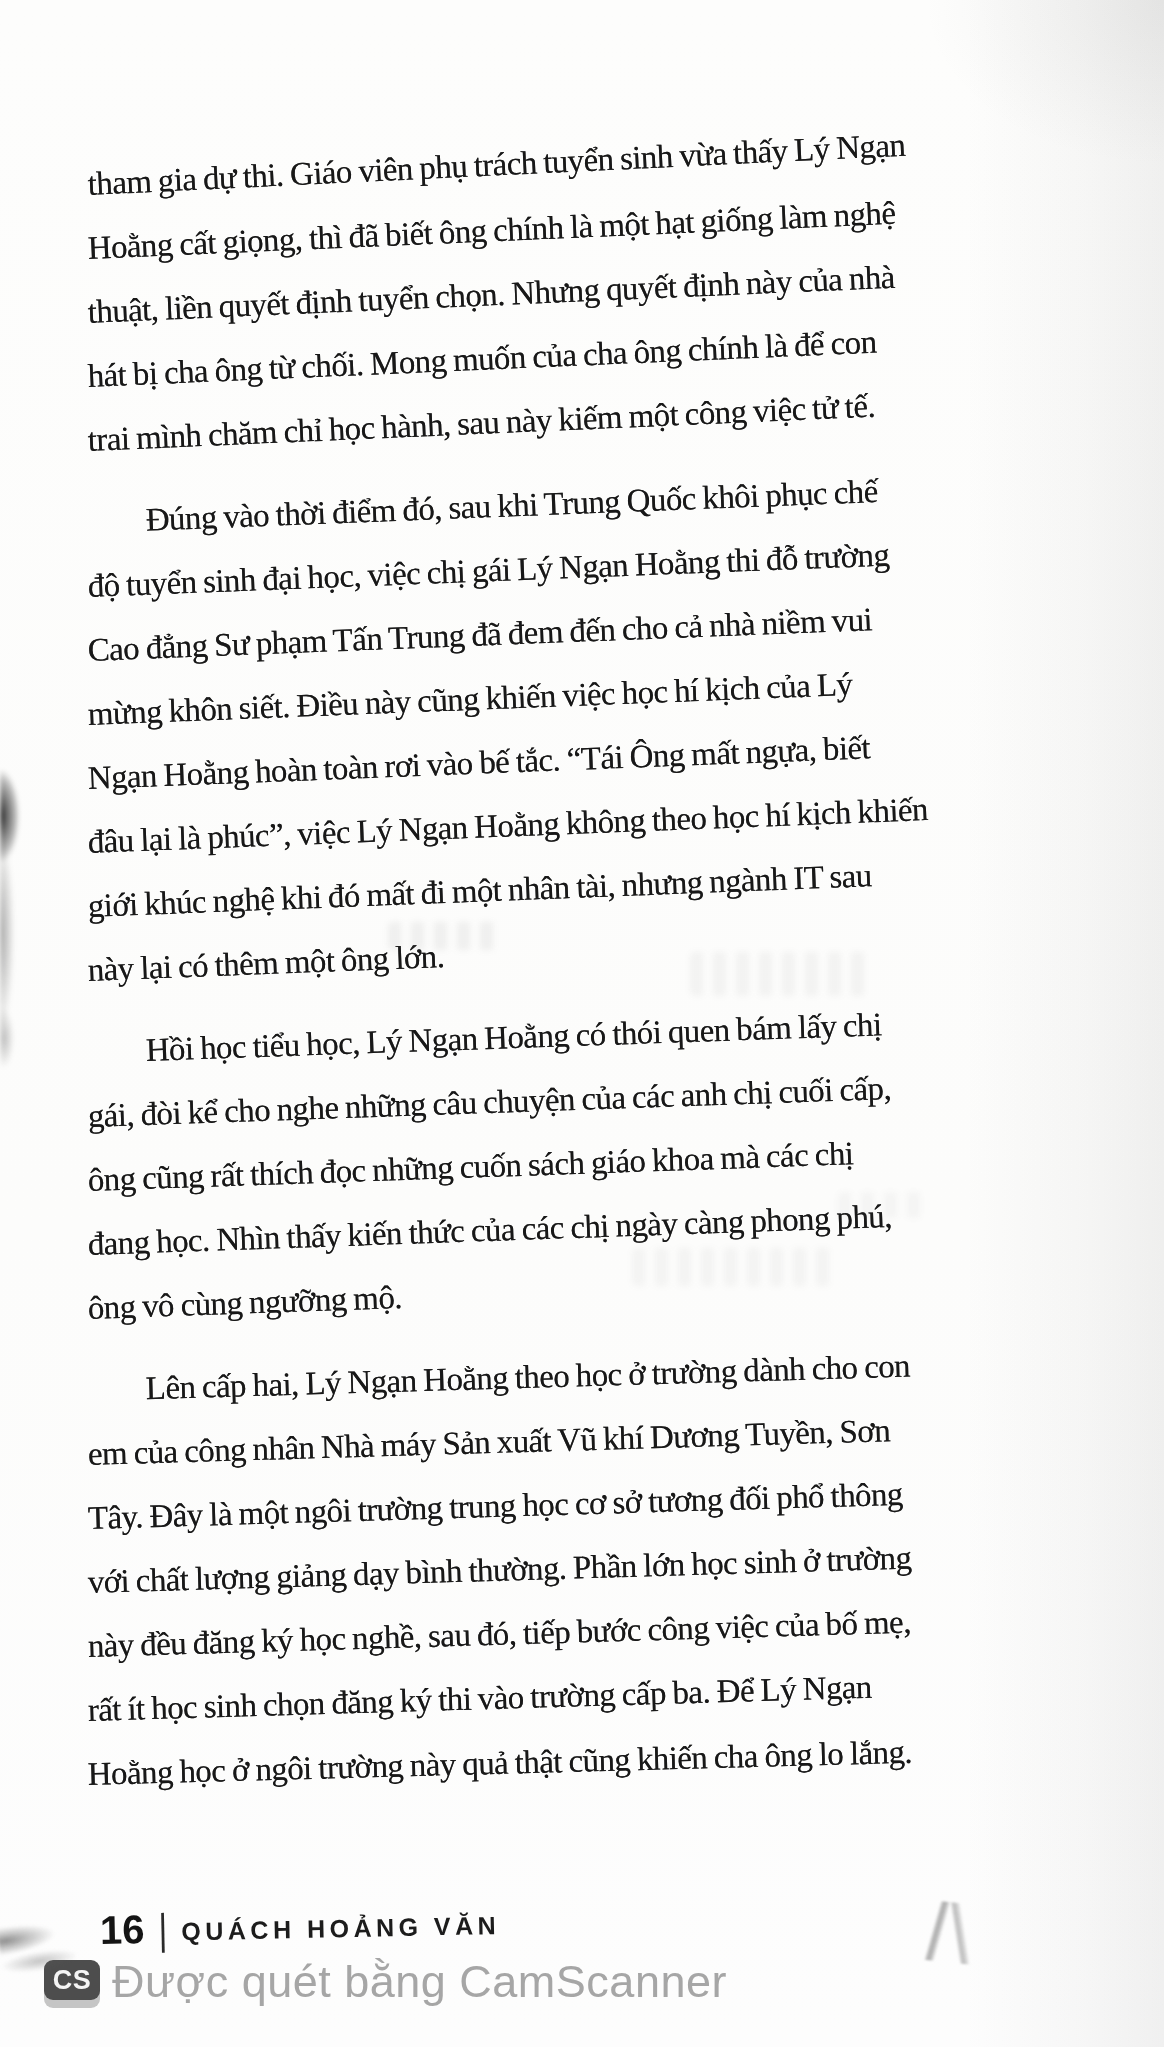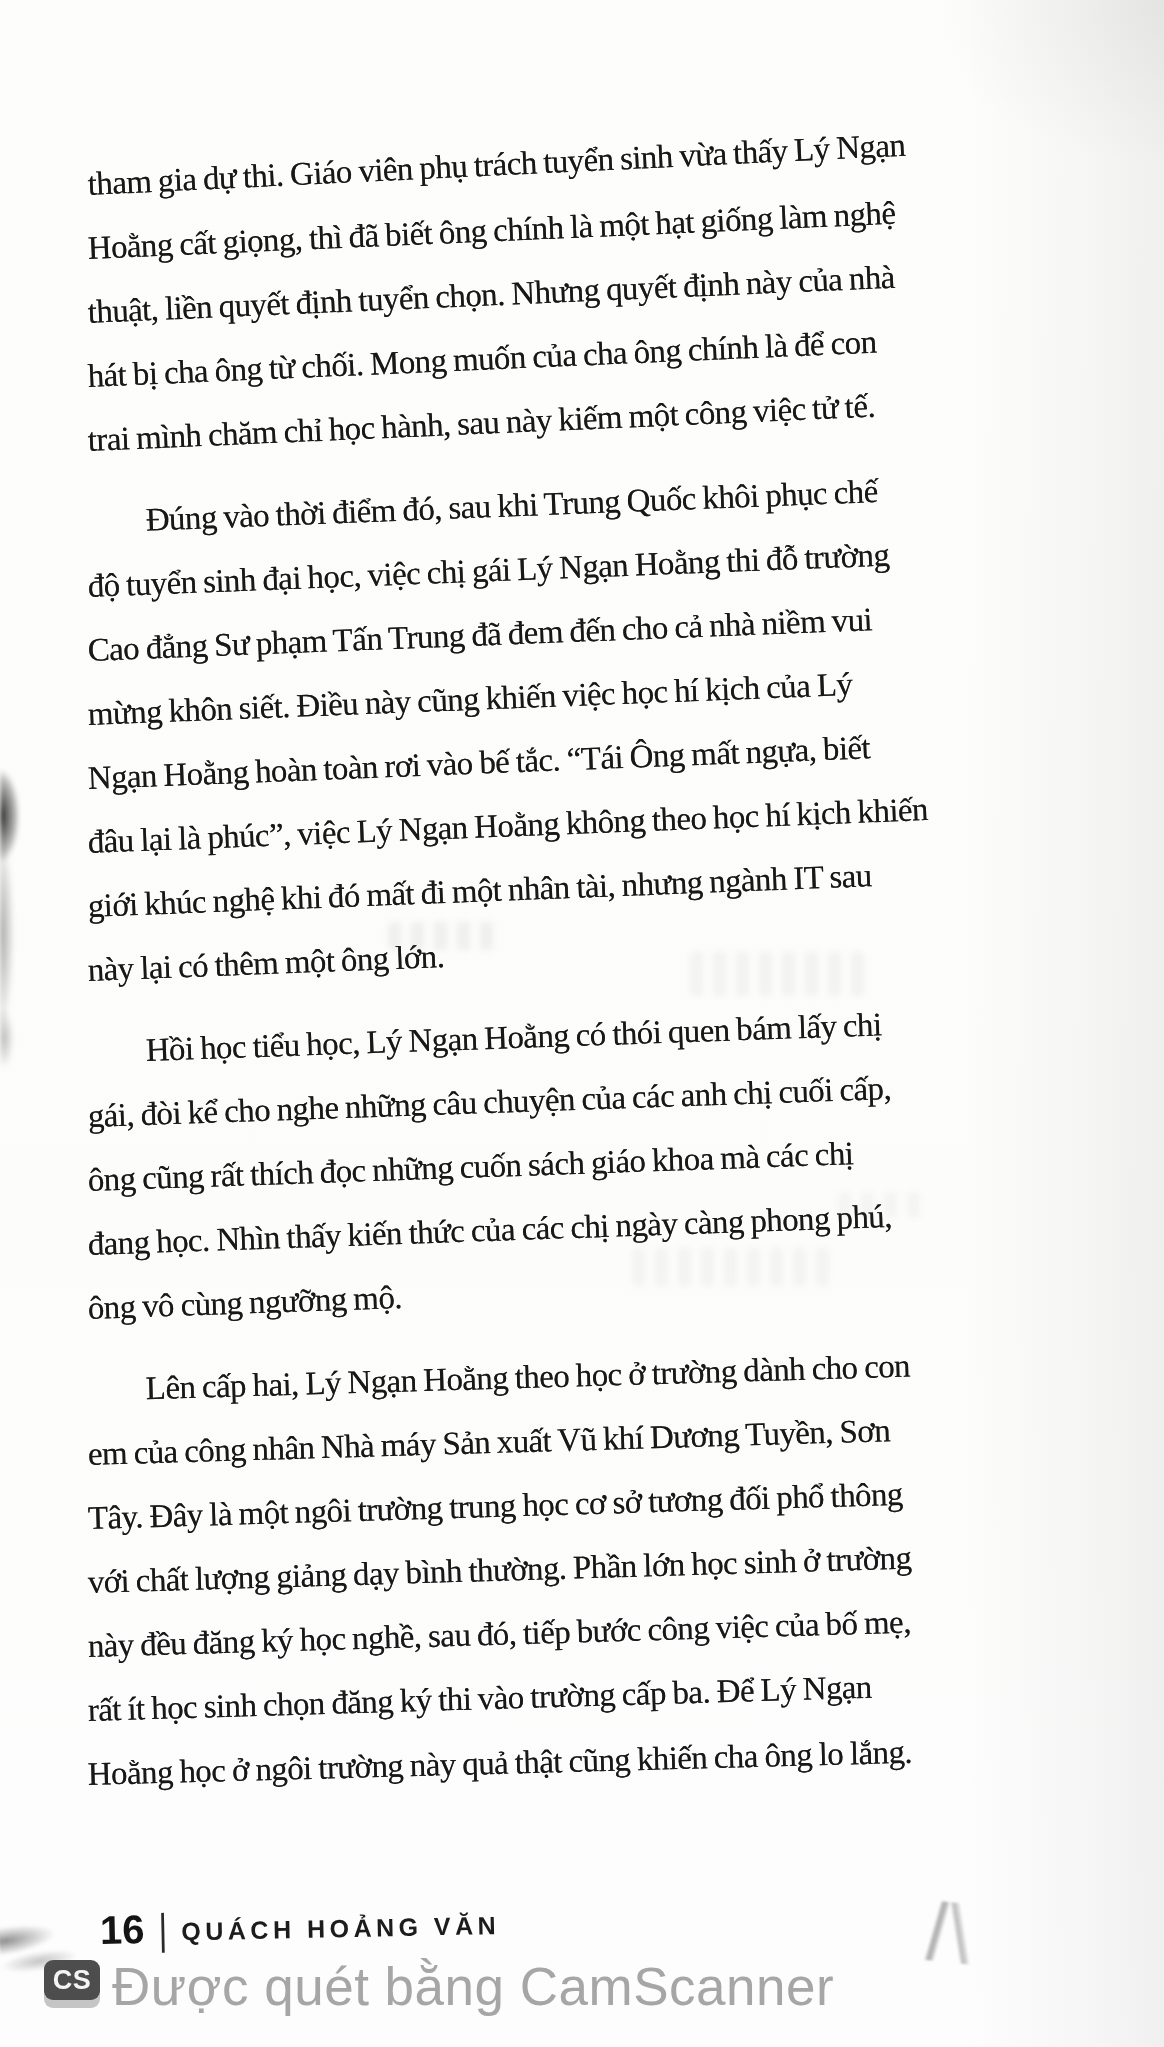--- a/index.html
+++ b/index.html
@@ -63,21 +63,21 @@
   .pgnum{font-size:40px;font-weight:700;letter-spacing:0;}
   .fdiv{font-size:34px;font-weight:300;color:#2a2a2a;transform:scaleY(1.25);}
   .running{font-size:25px;font-weight:600;letter-spacing:4.5px;color:#1c1c1c;padding-top:6px;}
 
   
   .watermark{position:absolute;left:0;top:0;width:100%;height:100%;pointer-events:none;}
   .cs-logo{position:absolute;left:44px;top:1960px;width:56px;height:40px;background:#4d4d4d;border-radius:9px;
     box-shadow:0 8px 0 0 #c5c5c5;display:flex;align-items:center;justify-content:center;}
   .cs-logo span{color:#f4f4f4;font-family:"Liberation Sans","DejaVu Sans",sans-serif;font-weight:700;font-size:27px;letter-spacing:.5px;}
   .wm-text{position:absolute;left:112px;top:1956px;font-family:"Liberation Sans","DejaVu Sans",sans-serif;
-    font-size:53px;color:#a6a6a6;letter-spacing:.5px;white-space:nowrap;}
+    font-size:45px;color:#a6a6a6;letter-spacing:.5px;white-space:nowrap;}
 </style>
 </head>
 <body>
 
 <div class="page">
 
   <div class="tint-right"></div>
   <div class="tint-topright"></div>
 
   <main class="text-block">

